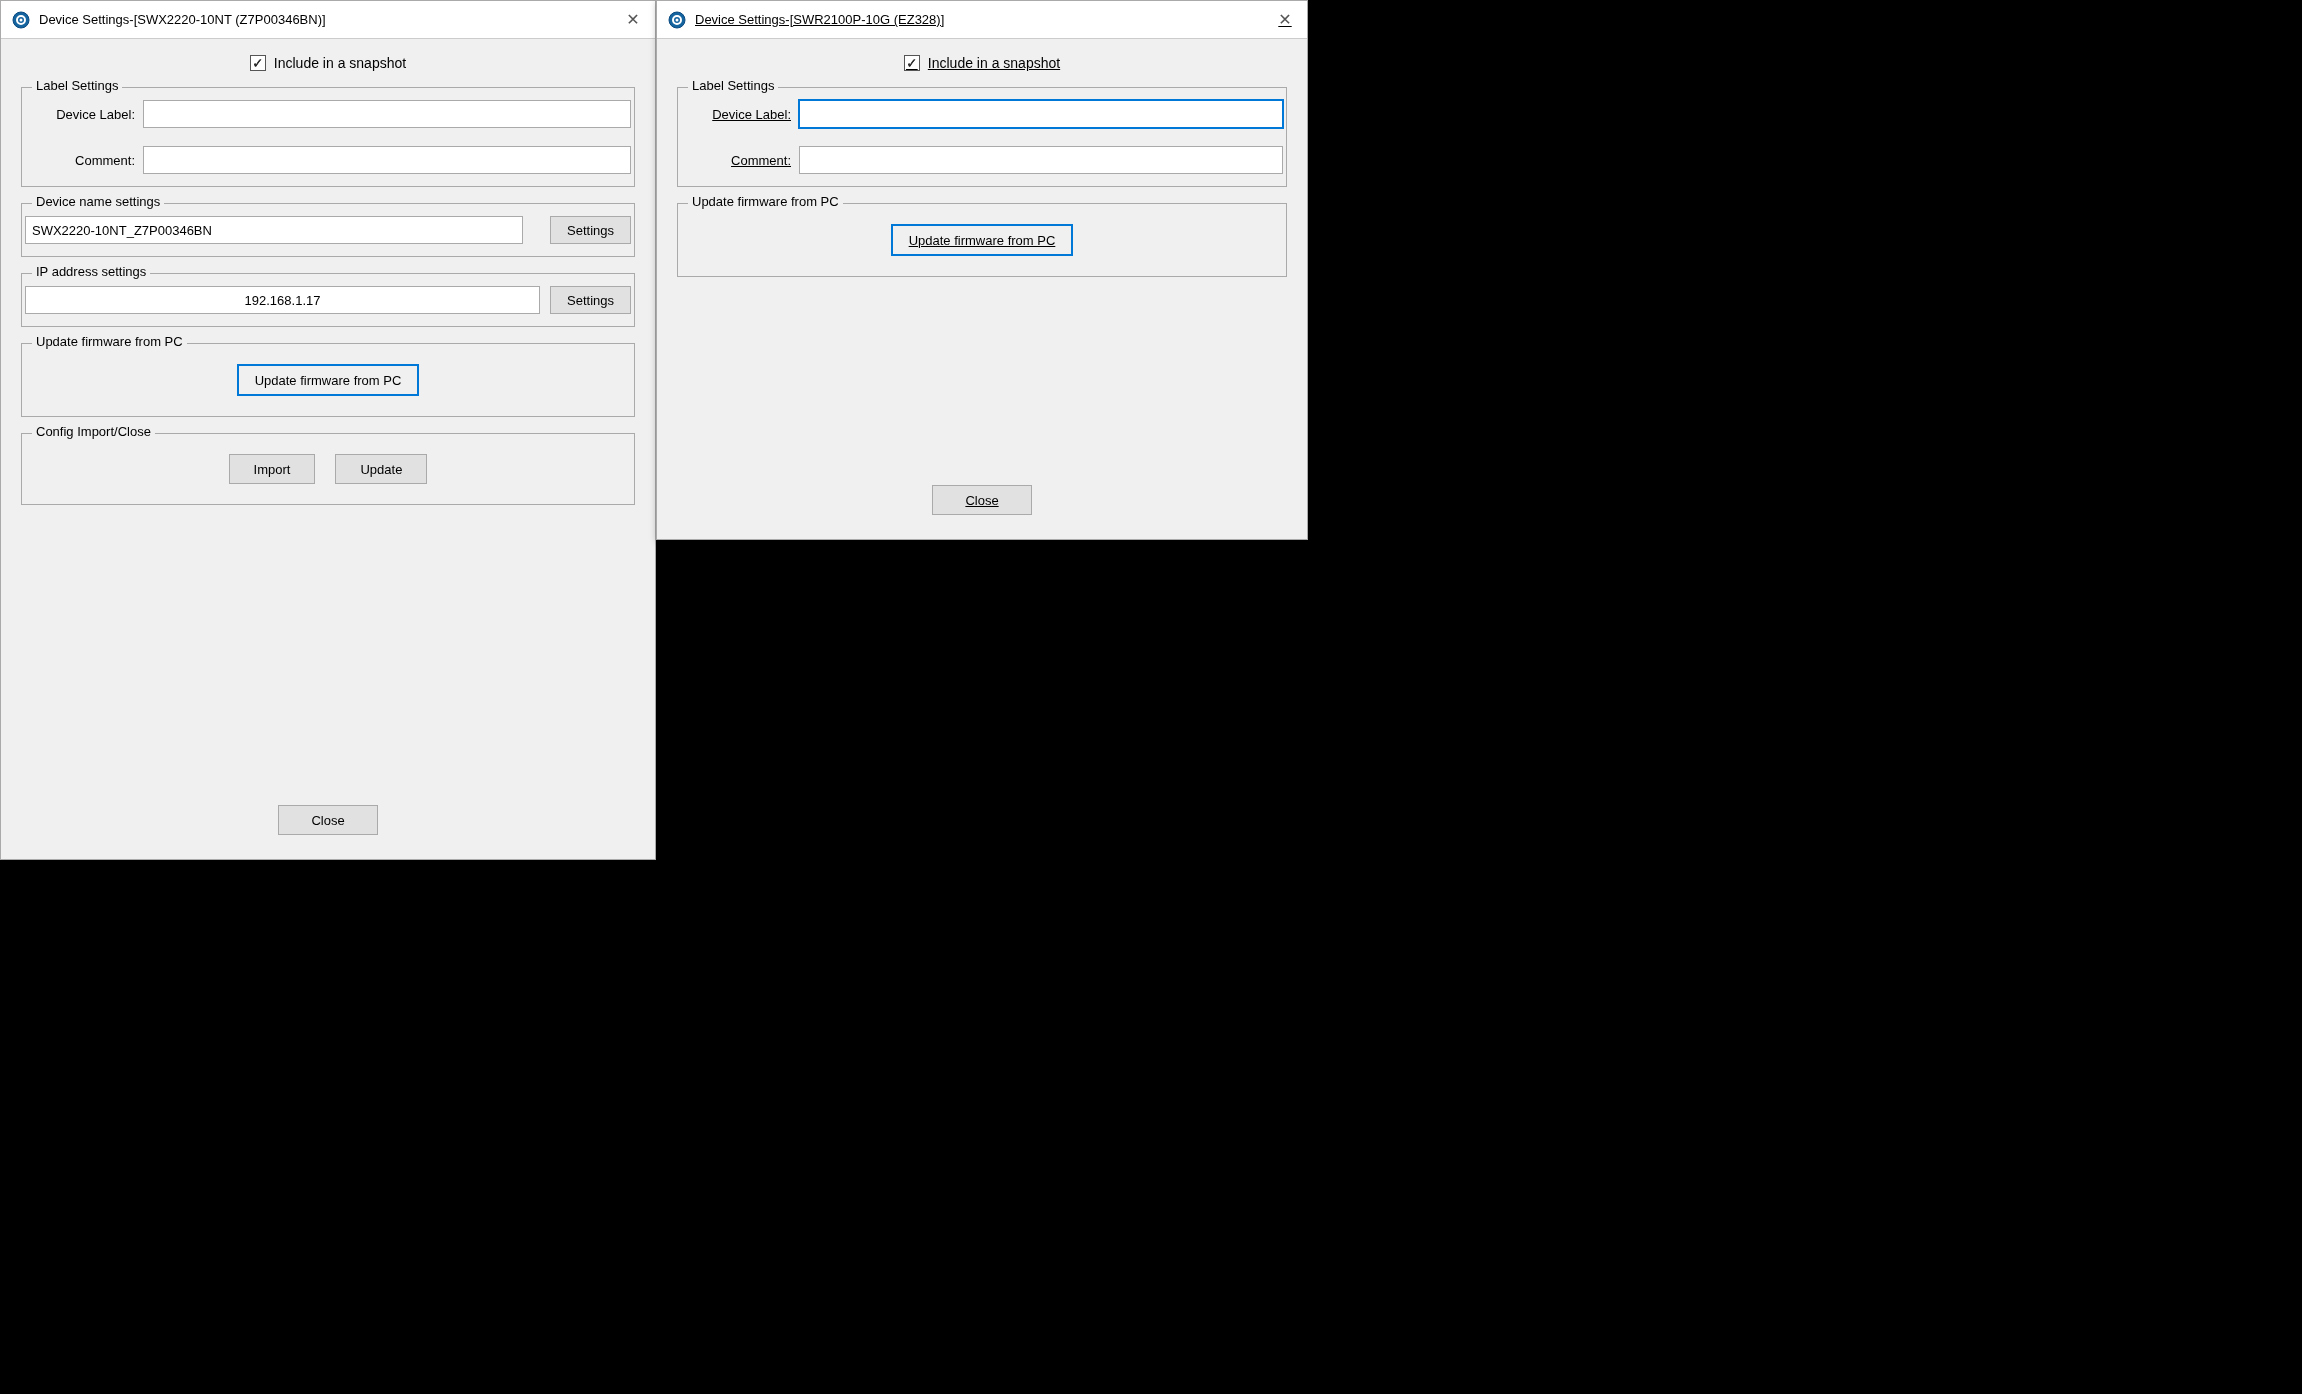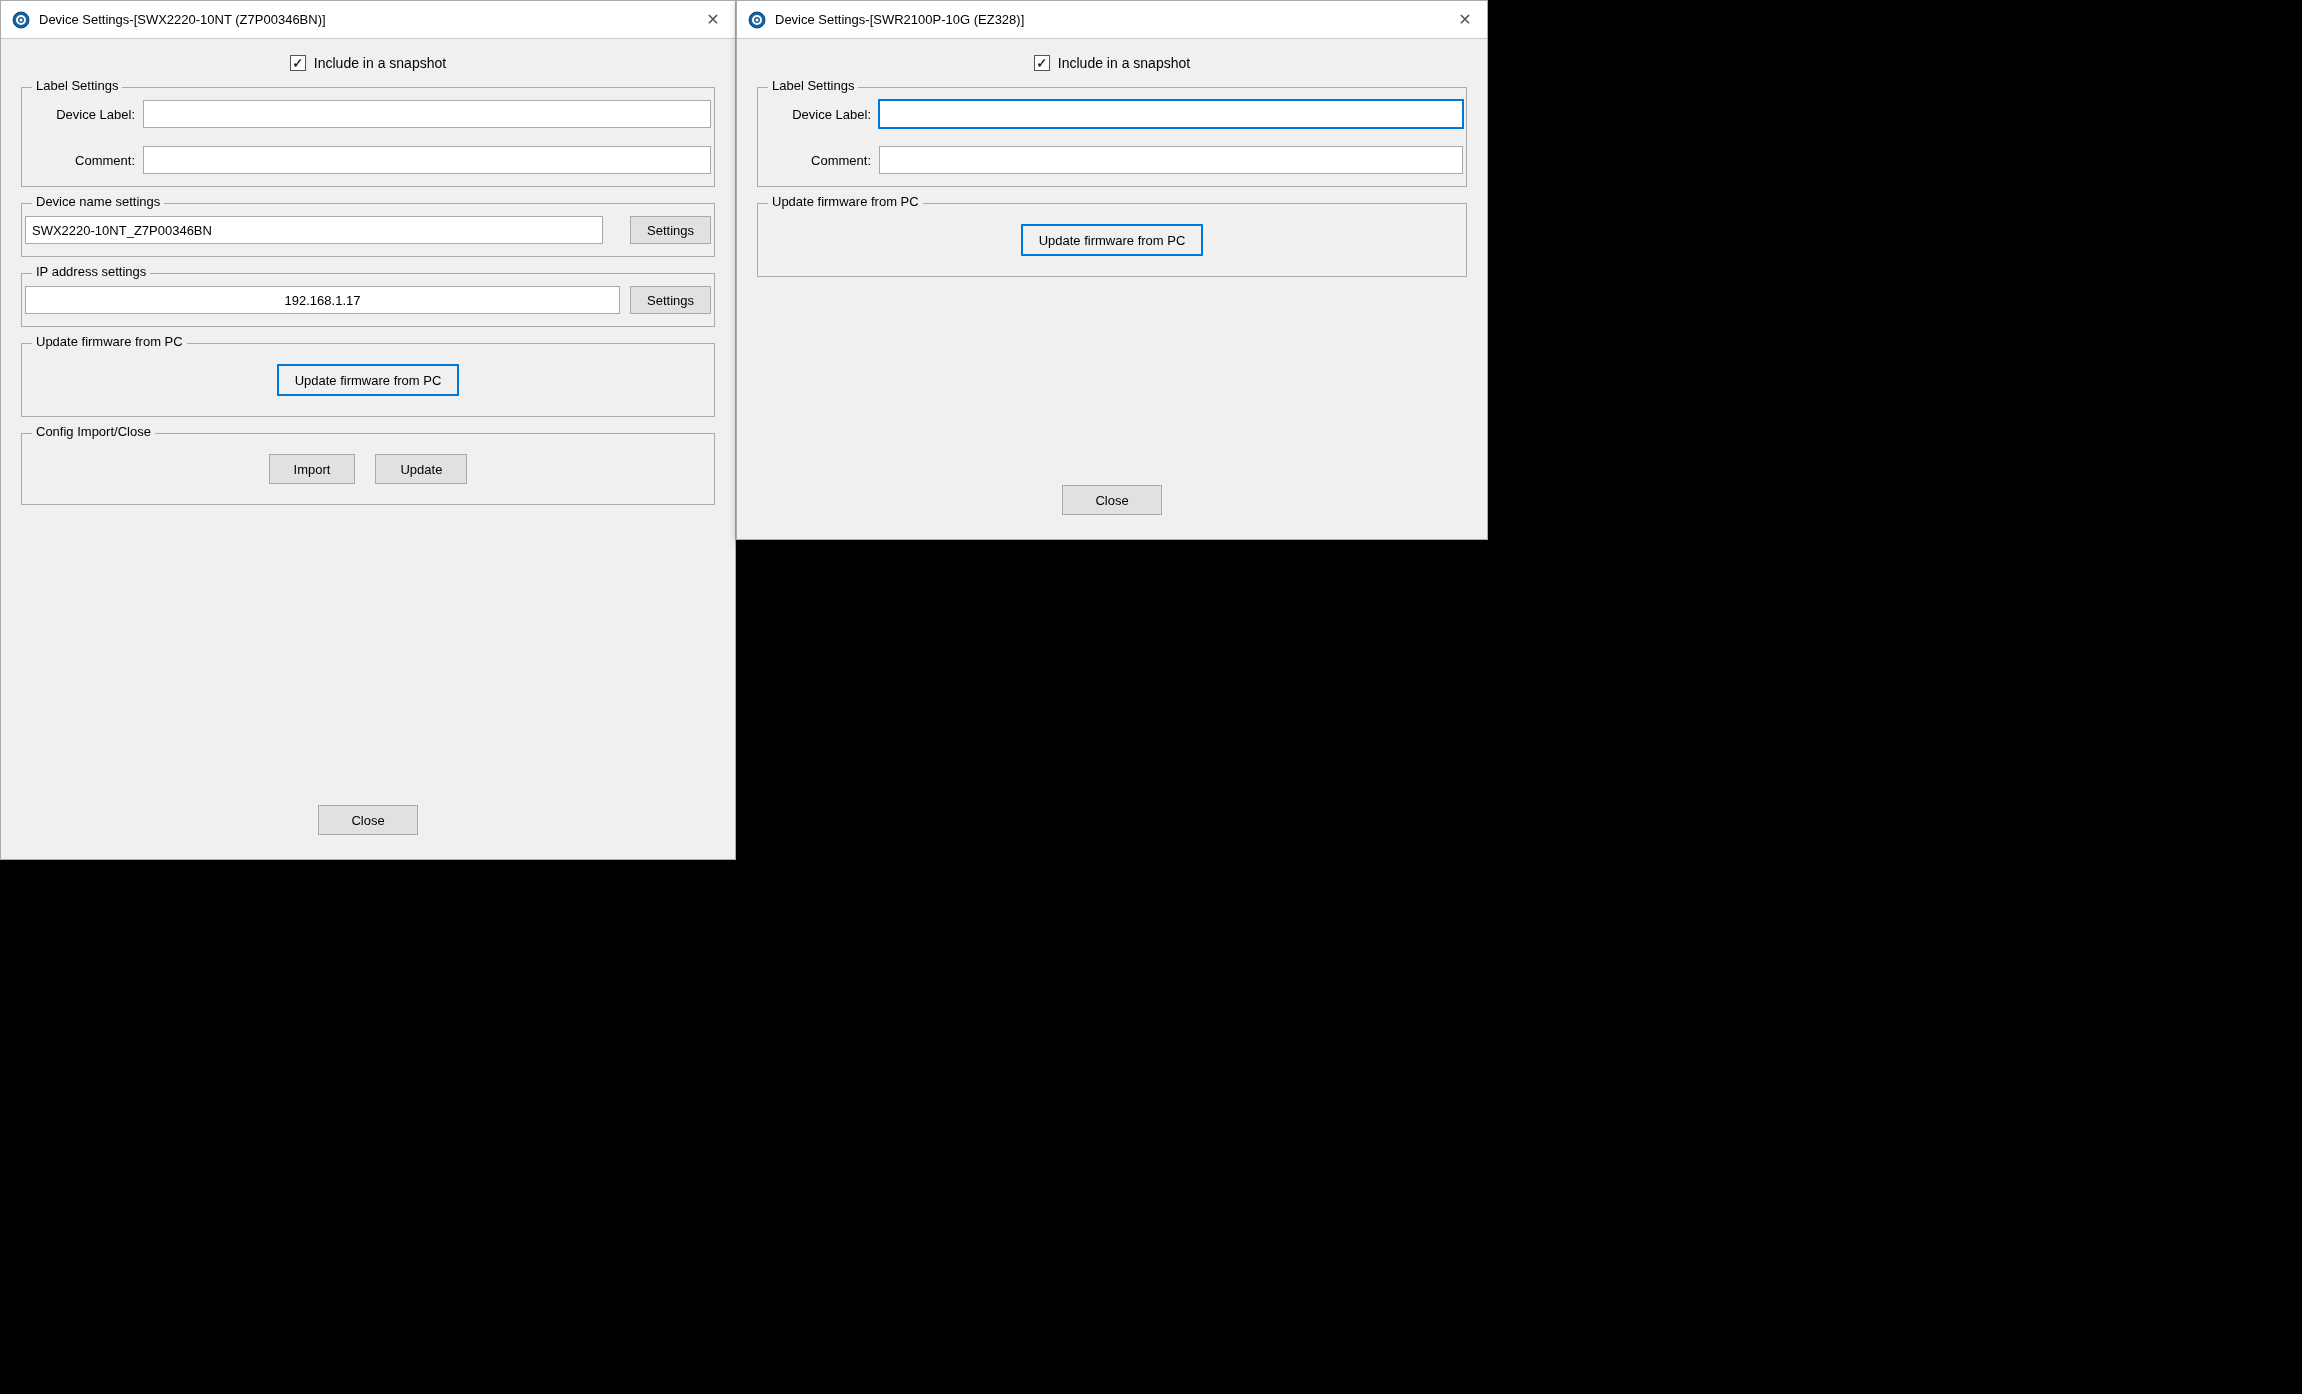--- a/index.html
+++ b/index.html
@@ -23,21 +23,21 @@
       flex-direction: row;
       align-items: flex-start;
       gap: 0;
       width: 100%;
     }
 
     .dialog {
       background: #f0f0f0;
       border: 1px solid #aaa;
       box-shadow: 2px 2px 8px rgba(0,0,0,0.4);
-      width: 736px;
+      width: 656px;
       min-height: 860px;
       display: flex;
       flex-direction: column;
     }
 
     .dialog-titlebar {
       background: #fff;
       border-bottom: 1px solid #ccc;
       display: flex;
       align-items: center;
@@ -244,22 +244,23 @@
       height: 30px;
       padding: 0 32px;
       background: #e1e1e1;
       border: 1px solid #aaa;
       font-size: 13px;
       cursor: pointer;
     }
 
     
     .dialog-second {
-      width: 752px;
+      width: 652px;
       min-height: 540px;
+      text-decoration: underline;
     }
 
     
     .app-icon-svg {
       width: 18px;
       height: 18px;
     }
   </style>
 </head>
 <body>

